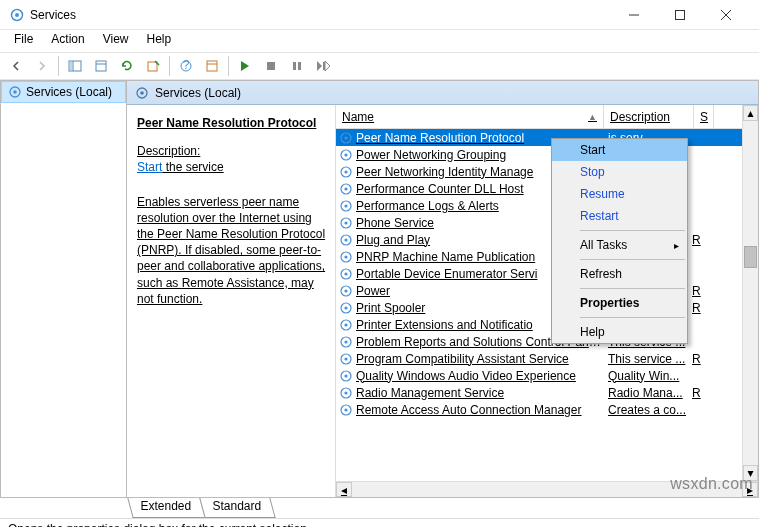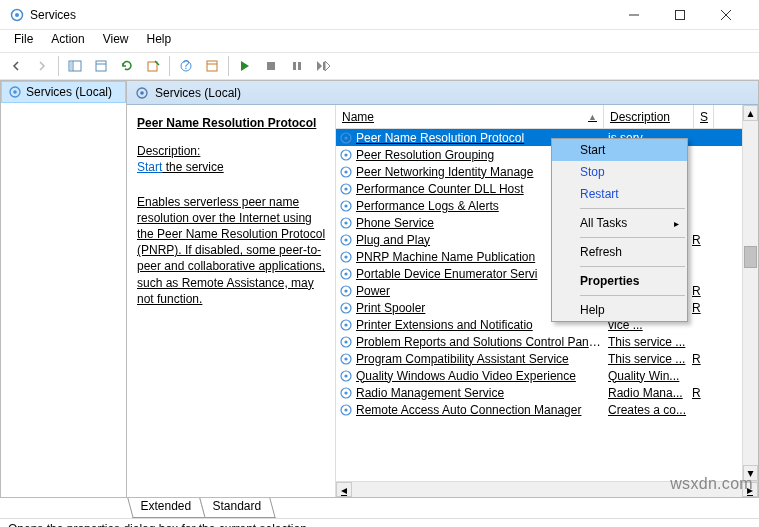--- a/index.html
+++ b/index.html
@@ -250,21 +250,21 @@
               <span class="ds">is serv...</span>
               <span class="st"></span>
             </div>
             <div class="row">
               <span class="ic">
                 <svg width="14" height="14">
                   <circle cx="7" cy="7" r="5" fill="none" stroke="#4a90d9" stroke-width="1.2"></circle>
                   <circle cx="7" cy="7" r="1.6" fill="#4a90d9"></circle>
                 </svg>
               </span>
-              <span class="nm">Peer Resolution Grouping</span>
+              <span class="nm">Power Networking Grouping</span>
               <span class="ds">s mul...</span>
               <span class="st"></span>
             </div>
             <div class="row">
               <span class="ic">
                 <svg width="14" height="14">
                   <circle cx="7" cy="7" r="5" fill="none" stroke="#4a90d9" stroke-width="1.2"></circle>
                   <circle cx="7" cy="7" r="1.6" fill="#4a90d9"></circle>
                 </svg>
               </span>
@@ -445,20 +445,21 @@
 <div class="tabs">
   <div class="tab ext"><span>Extended</span></div>
   <div class="tab std"><span>Standard</span></div>
 </div>
 
 <div class="statusbar">Opens the properties dialog box for the current selection.</div>
 
 <div class="ctxmenu">
   <div class="ctxitem hl">Start</div>
   <div class="ctxitem dis">Stop</div>
+  <div class="ctxitem dis">Resume</div>
   <div class="ctxitem dis">Restart</div>
   <div class="ctxsep"></div>
   <div class="ctxitem">
       <span>All Tasks</span>
       <span class="sub">▸</span>
     </div>
   <div class="ctxsep"></div>
   <div class="ctxitem">Refresh</div>
   <div class="ctxsep"></div>
   <div class="ctxitem bold">Properties</div>

